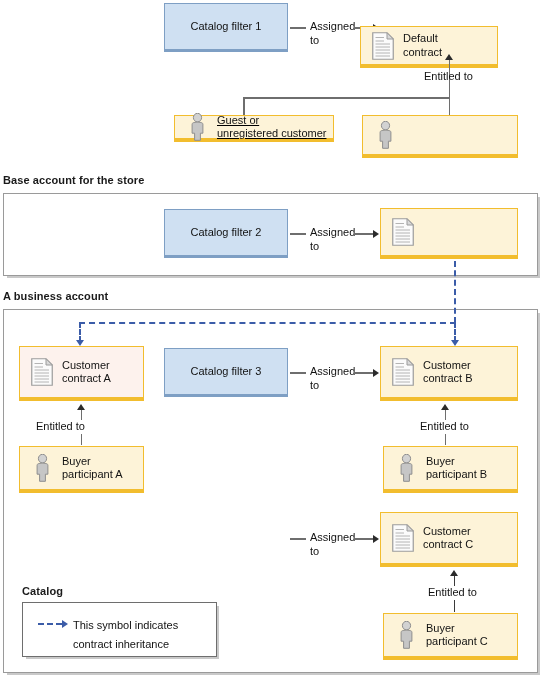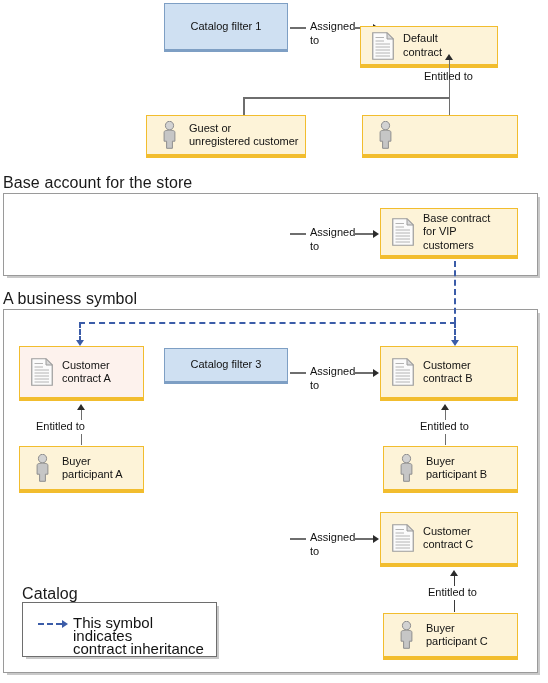--- a/index.html
+++ b/index.html
@@ -22,22 +22,22 @@
   
   .abs { position: absolute; box-sizing: border-box; }
 
   
   .panel {
     border: 1px solid #9a9a9a;
     background: #ffffff;
     box-shadow: 3px 3px 0 -1px #c9c9c9;
   }
   .panel-title {
-    font-size: 16px;
-    font-weight: normal;
+    font-size: 11px;
+    font-weight: bold;
     color: #1a1a1a;
     white-space: nowrap;
     letter-spacing: 0.1px;
   }
 
   
   .node {
     display: flex;
     align-items: center;
     box-sizing: border-box;
@@ -127,22 +127,22 @@
     border-left: 2px dashed #3b5ca8;
   }
 
   
   .legend-box {
     border: 1px solid #6e6e6e;
     background: #ffffff;
     box-shadow: 3px 3px 0 -1px #c9c9c9;
   }
   .legend-text {
-    font-size: 15px;
-    line-height: 13px;
+    font-size: 11px;
+    line-height: 19px;
     color: #121212;
     white-space: pre-line;
   }
 </style>
 </head>
 <body>
 
 <div id="stage">
 
   <div class="abs node filter" style="left:164px; top:3px; width:124px; height:49px;">
@@ -175,21 +175,21 @@
 contract</span>
   </div>
 
   <div class="abs arrow-u" style="left:445px; top:54px;"></div>
   <div class="abs vline" style="left:448.5px; top:60px; height:55px;"></div>
   <div class="abs edge-label" style="left:424px; top:70px; width:90px; text-align:left;">Entitled to</div>
 
   <div class="abs hline" style="left:243px; top:97px; width:207px; height:1.5px;"></div>
   <div class="abs vline" style="left:243px; top:97px; height:19px;"></div>
 
-  <div class="abs node yellow" style="left:146px; top:115px; width:160px; height:43px;">
+  <div class="abs node yellow" style="left:174px; top:115px; width:160px; height:27px;text-decoration:underline;">
     <span class="icon-slot">
       <svg width="17" height="28" viewBox="0 0 17 28">
         <ellipse cx="8.5" cy="4.6" rx="4.1" ry="4.3" fill="#d2d2d2" stroke="#8e8e8e" stroke-width="1"></ellipse>
         <path d="M3.1,11.2 C3.1,9.9 4.6,9.2 8.5,9.2 C12.4,9.2 13.9,9.9 13.9,11.2 L13.9,20.2 L11.4,20.2 L11.4,27.3 L5.6,27.3 L5.6,20.2 L3.1,20.2 Z" fill="#c6c6c6" stroke="#8e8e8e" stroke-width="1" stroke-linejoin="round"></path>
       </svg>
     </span>
     <span class="label">Guest or
 unregistered customer</span>
   </div>
 
@@ -199,20 +199,23 @@
         <ellipse cx="8.5" cy="4.6" rx="4.1" ry="4.3" fill="#d2d2d2" stroke="#8e8e8e" stroke-width="1"></ellipse>
         <path d="M3.1,11.2 C3.1,9.9 4.6,9.2 8.5,9.2 C12.4,9.2 13.9,9.9 13.9,11.2 L13.9,20.2 L11.4,20.2 L11.4,27.3 L5.6,27.3 L5.6,20.2 L3.1,20.2 Z" fill="#c6c6c6" stroke="#8e8e8e" stroke-width="1" stroke-linejoin="round"></path>
       </svg>
     </span>
   </div>
 
   <div class="abs panel-title" style="left:3px; top:174px;">Base account for the store</div>
 
   <div class="abs panel" style="left:3px; top:193px; width:535px; height:83px;"></div>
 
+  <div class="abs node filter" style="left:164px; top:209px; width:124px; height:49px;">
+    <span class="label">Catalog filter 2</span>
+  </div>
 
   <div class="abs hline" style="left:290px; top:233px; width:16px; height:1.5px;"></div>
   <div class="abs edge-label" style="left:310px; top:226px; width:52px;">Assigned
 to</div>
   <div class="abs hline" style="left:355px; top:233px; width:18px; height:1.5px;"></div>
   <div class="abs arrow-r" style="left:373px; top:229.5px;"></div>
 
   <div class="abs node yellow" style="left:380px; top:208px; width:138px; height:51px;">
     <span class="icon-slot">
       <svg width="22" height="28" viewBox="0 0 22 28">
@@ -222,26 +225,23 @@
           <line x1="3.5" y1="5.5" x2="12" y2="5.5"></line>
           <line x1="3.5" y1="9" x2="12" y2="9"></line>
           <line x1="3.5" y1="12" x2="18" y2="12"></line>
           <line x1="3.5" y1="15" x2="18" y2="15"></line>
           <line x1="3.5" y1="18" x2="18" y2="18"></line>
           <line x1="3.5" y1="21" x2="18" y2="21"></line>
           <line x1="3.5" y1="24" x2="18" y2="24"></line>
         </g>
       </svg>
     </span>
-    <span class="label">Base contract
-for VIP
-customers</span>
-  </div>
-
-  <div class="abs panel-title" style="left:3px; top:290px;">A business symbol</div>
+  </div>
+
+  <div class="abs panel-title" style="left:3px; top:290px;">A business account</div>
 
   <div class="abs panel" style="left:3px; top:309px; width:535px; height:364px;"></div>
 
   <div class="abs dash-v" style="left:454px; top:261px; height:62px;"></div>
 
   <div class="abs dash-h" style="left:79px; top:322px; width:377px;"></div>
 
   <div class="abs dash-v" style="left:79px; top:322px; height:20px;"></div>
   <div class="abs arrow-d-blue" style="left:76px; top:340px;"></div>
 
@@ -276,21 +276,21 @@
     <span class="icon-slot">
       <svg width="17" height="28" viewBox="0 0 17 28">
         <ellipse cx="8.5" cy="4.6" rx="4.1" ry="4.3" fill="#d2d2d2" stroke="#8e8e8e" stroke-width="1"></ellipse>
         <path d="M3.1,11.2 C3.1,9.9 4.6,9.2 8.5,9.2 C12.4,9.2 13.9,9.9 13.9,11.2 L13.9,20.2 L11.4,20.2 L11.4,27.3 L5.6,27.3 L5.6,20.2 L3.1,20.2 Z" fill="#c6c6c6" stroke="#8e8e8e" stroke-width="1" stroke-linejoin="round"></path>
       </svg>
     </span>
     <span class="label">Buyer
 participant A</span>
   </div>
 
-  <div class="abs node filter" style="left:164px; top:348px; width:124px; height:36px;">
+  <div class="abs node filter" style="left:164px; top:348px; width:124px; height:49px;">
     <span class="label">Catalog filter 3</span>
   </div>
 
   <div class="abs hline" style="left:290px; top:372px; width:16px; height:1.5px;"></div>
   <div class="abs edge-label" style="left:310px; top:365px; width:52px;">Assigned
 to</div>
   <div class="abs hline" style="left:355px; top:372px; width:18px; height:1.5px;"></div>
   <div class="abs arrow-r" style="left:373px; top:368.5px;"></div>
 
   <div class="abs node yellow" style="left:380px; top:346px; width:138px; height:55px;">

